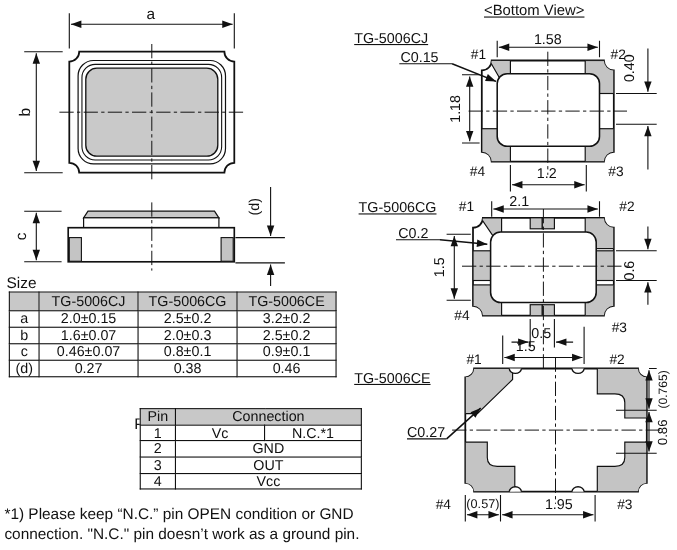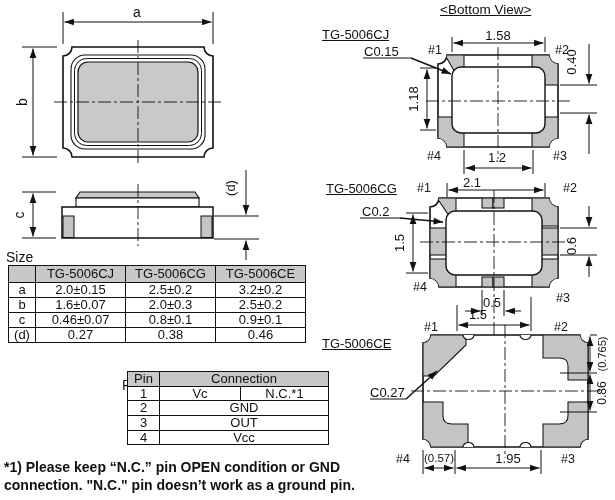--- a/index.html
+++ b/index.html
@@ -11,21 +11,21 @@
   .plain-label{font-size:14px;white-space:nowrap;}
   table{border-collapse:collapse;table-layout:fixed;background:#fff;}
   td,th{border:1.5px solid #111;font-size:13px;font-weight:normal;text-align:center;
         padding:0;line-height:1.05;overflow:hidden;white-space:nowrap;}
   .hd{background:#c8c8c8;}
   #size-table{width:297px;}
   #size-table td,#size-table th{height:14px;}
   #size-table tr.header th{height:16px;}
   #pin-table{width:201px;}
   #pin-table td,#pin-table th{height:13px;}
-  .footnote{font-size:14px;line-height:1.32;letter-spacing:0px;font-weight:bold;}
+  .footnote{font-size:14px;line-height:1.32;letter-spacing:0px;}
 </style>
 </head>
 <body>
 
 <div id="stage">
 
   <svg class="abs" style="left:0;top:0" width="615" height="500" viewBox="0 0 615 500">
     <defs>
       <marker id="ma" viewBox="0 0 10 8" refX="9.4" refY="4" markerWidth="10.5" markerHeight="8.4" orient="auto-start-reverse" markerUnits="userSpaceOnUse">
         <path d="M0.4,0.8 L9.4,4 L0.4,7.2 Z" fill="#111"></path>

